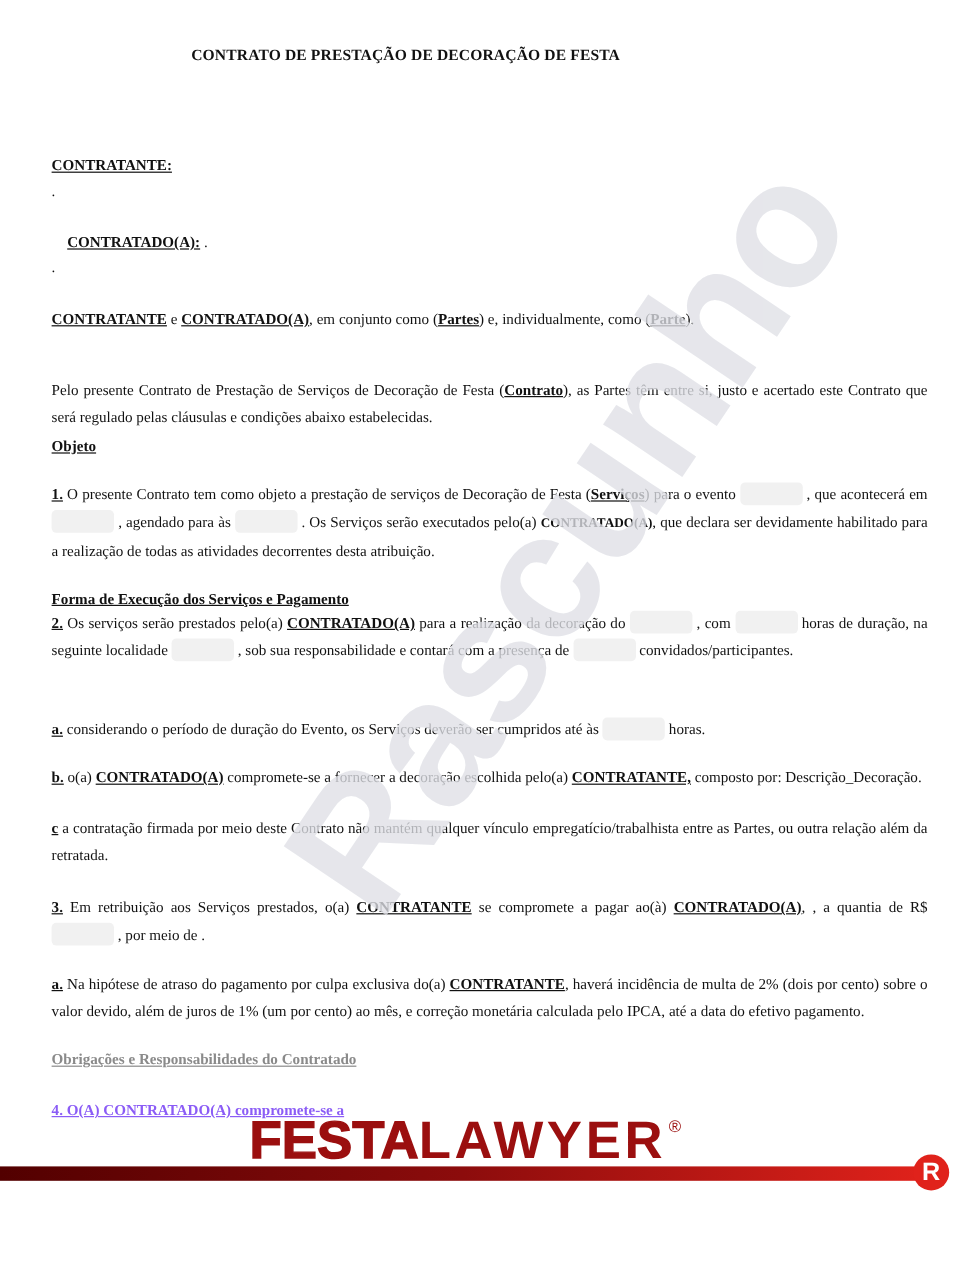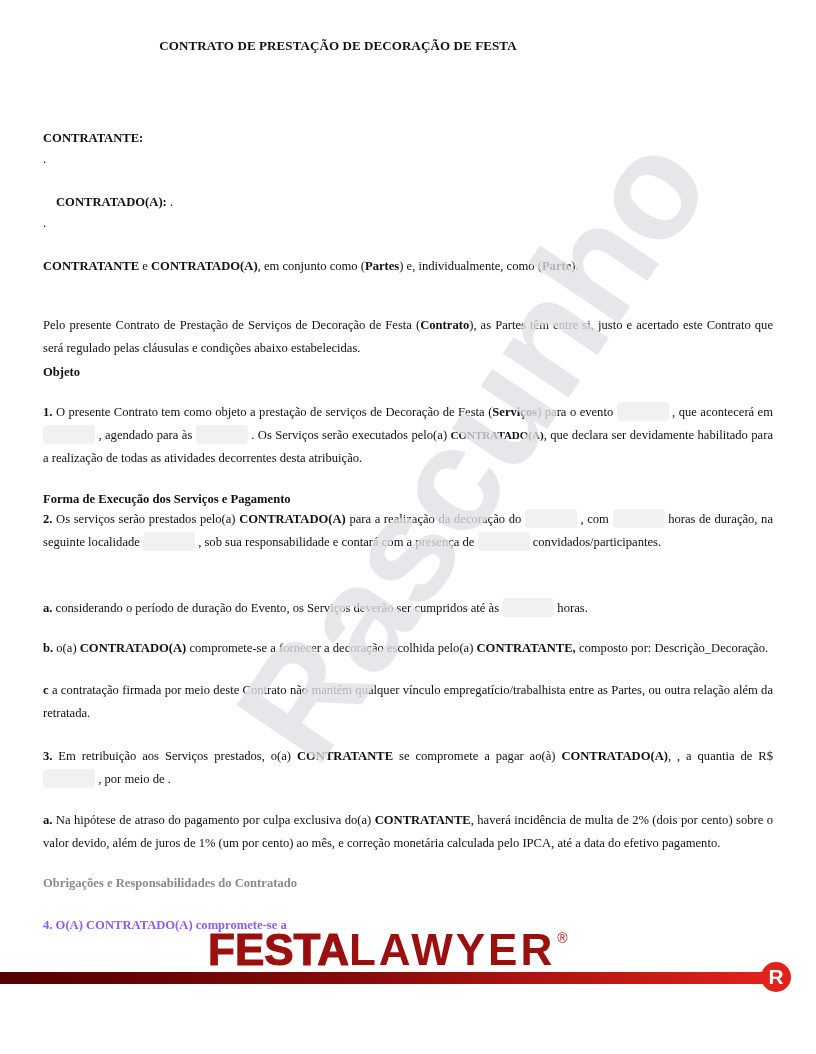--- a/index.html
+++ b/index.html
@@ -4,21 +4,21 @@
 <style>
   html, body { margin:0; padding:0; background:#ffffff; }
   body { width:816px; height:1054px; position:relative; overflow:hidden;
          font-family:"Liberation Serif", "DejaVu Serif", serif; color:#111; }
   .page { position:absolute; left:0; top:0; width:816px; height:1054px; }
   .title { position:absolute; top:38px; left:0; width:676px; text-align:center;
            font-weight:bold; font-size:13px; letter-spacing:0.1px; }
   .line { position:absolute; left:43px; font-size:12.6px; white-space:nowrap; }
   .para { position:absolute; left:43px; width:730px; font-size:12.6px; line-height:23px;
           text-align:justify; text-align-last:left; }
-  b { font-weight:bold; }
+  b { font-weight:bold;text-decoration:underline; }
   .sc { font-weight:bold; font-size:11px; }
   .blank { display:inline-block; background:#f1f1f1; border-radius:4px; height:19px;
            vertical-align:-5px; }
   .faded { color:#8a8a8a; }
   .watermark { position:absolute; left:150px; top:420px; transform:rotate(-56deg);
                transform-origin:center; font-family:"Liberation Sans","DejaVu Sans",sans-serif;
                font-weight:bold; font-size:150px; color:#dfe0e6; opacity:0.78;
                letter-spacing:-2px; white-space:nowrap; pointer-events:none; width:560px; height:180px;
                line-height:180px; text-align:center; }
   .logo { position:absolute; left:208px; top:916px; height:44px; font-family:"Liberation Sans","DejaVu Sans",sans-serif;

